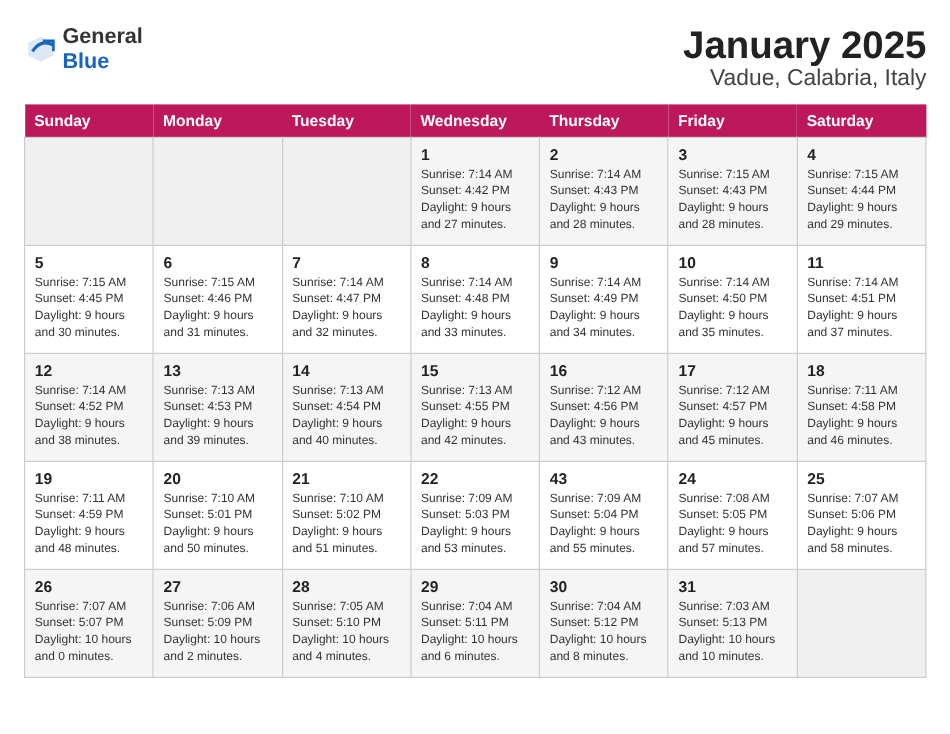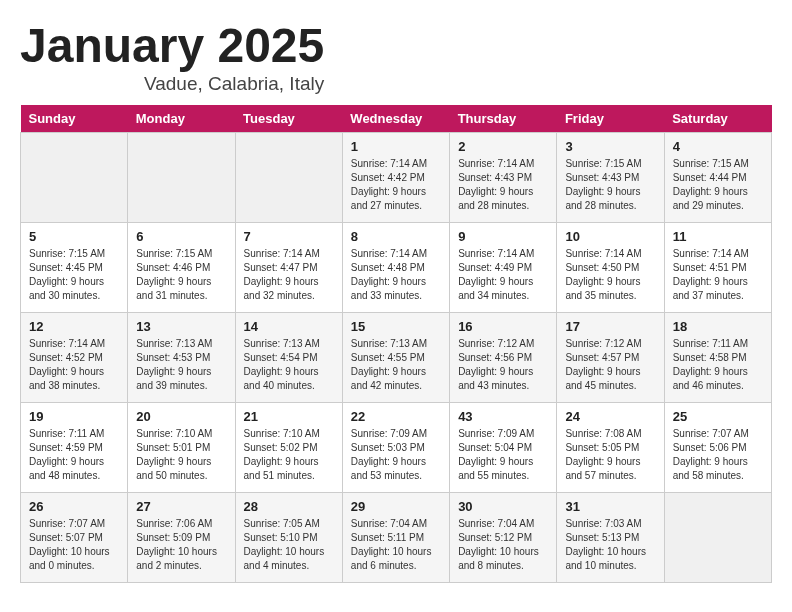--- a/index.html
+++ b/index.html
@@ -32,21 +32,21 @@
       color: #1565c0;
     }
     .logo-icon {
       width: 28px;
       height: 28px;
     }
     .title-block {
       text-align: right;
     }
     .title-block h1 {
-      font-size: 48px;
+      font-size: 32px;
       font-weight: bold;
       color: #222;
       line-height: 1.1;
     }
     .title-block h2 {
       font-size: 19px;
       font-weight: normal;
       color: #444;
     }
     table {
@@ -88,20 +88,31 @@
       color: #333;
     }
     .empty-cell {
       background: #f0f0f0 !important;
     }
   </style>
 </head>
 <body>
 
 <div class="header">
+  <div class="logo">
+    <svg class="logo-icon" viewBox="0 0 32 32" xmlns="http://www.w3.org/2000/svg">
+      <polygon points="16,4 28,10 28,22 16,28 4,22 4,10" fill="#1565c0" opacity="0.15"></polygon>
+      <path d="M8 18 Q16 6 28 12" stroke="#1565c0" stroke-width="3" fill="none"></path>
+      <path d="M18 8 L28 8 L28 18" stroke="#1565c0" stroke-width="2.5" fill="none"></path>
+    </svg>
+    <div>
+      <span class="logo-text-general">General</span><br>
+      <span class="logo-text-blue">Blue</span>
+    </div>
+  </div>
   <div class="title-block">
     <h1>January 2025</h1>
     <h2>Vadue, Calabria, Italy</h2>
   </div>
 </div>
 
 <table>
   <thead>
     <tr>
     <th>Sunday</th>

